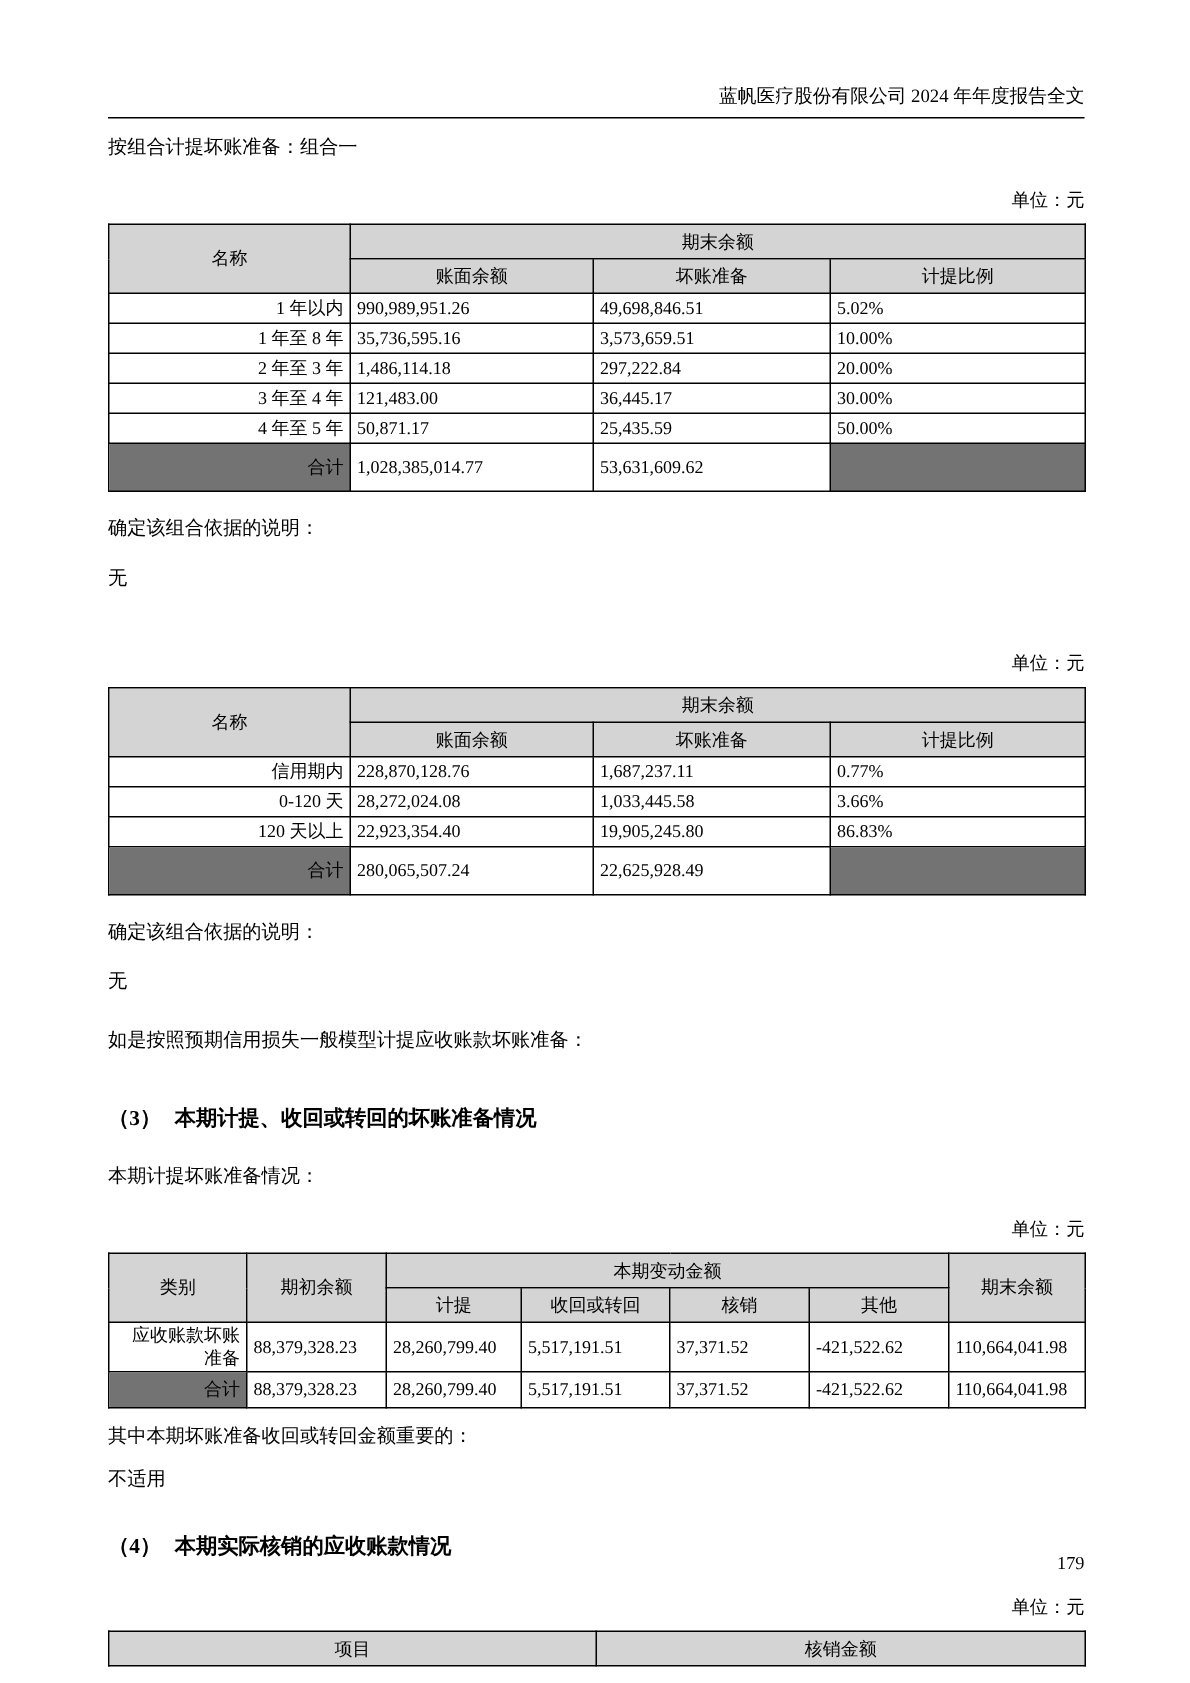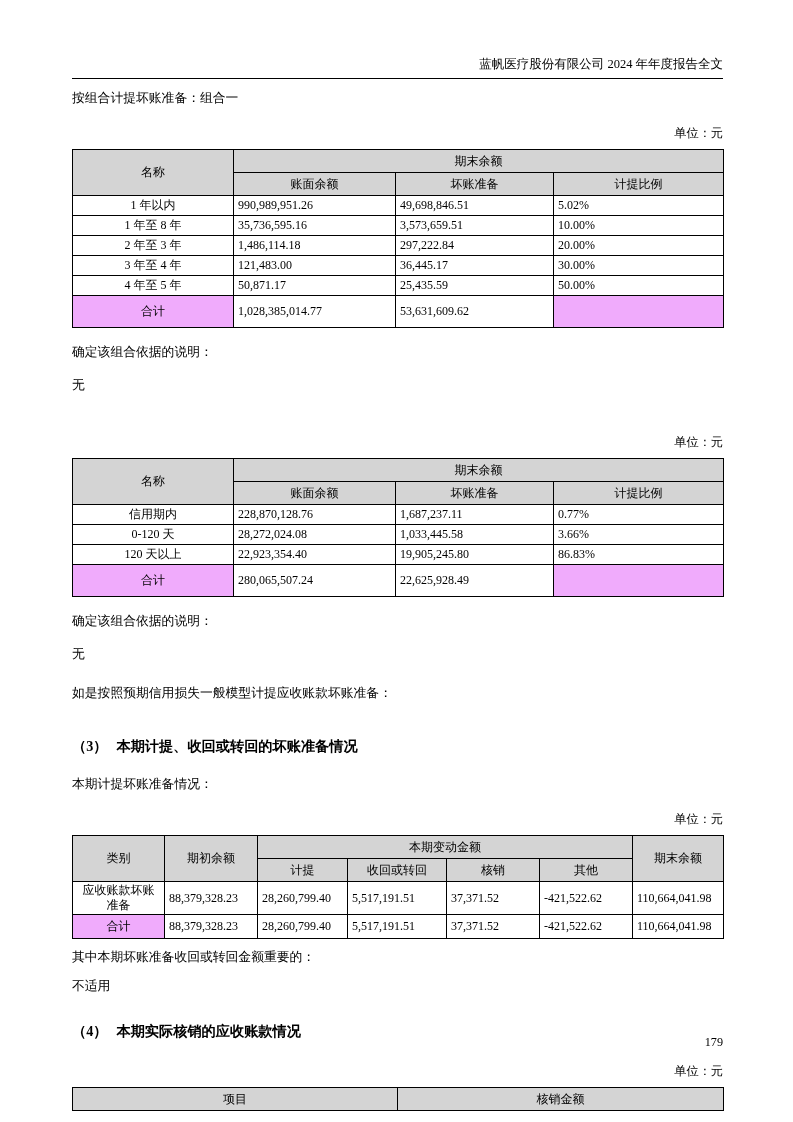--- a/index.html
+++ b/index.html
@@ -103,23 +103,23 @@
     padding: 1px 4px;
     font-weight: normal;
     vertical-align: middle;
     line-height: 15px;
     overflow: hidden;
   }
   .hdr {
     background: #d4d4d4;
     text-align: center;
   }
-  .lbl { text-align: center; }
+  .lbl { text-align: right; }
   .num { text-align: left; }
-  .grey { background: #f0abfc; font-family: Liberation Serif, serif; }
+  .grey { background: #737373; font-family: Liberation Serif, serif; }
   .r-norm td { height: 17px; }
   .r-hdr td { height: 20px; }
   .r-total td { height: 29px; }
   .r-total2 td { height: 21px; }
   .r-tall td { height: 28px; }
 
   
   .pageno {
     position: absolute;
     left: 72px;

